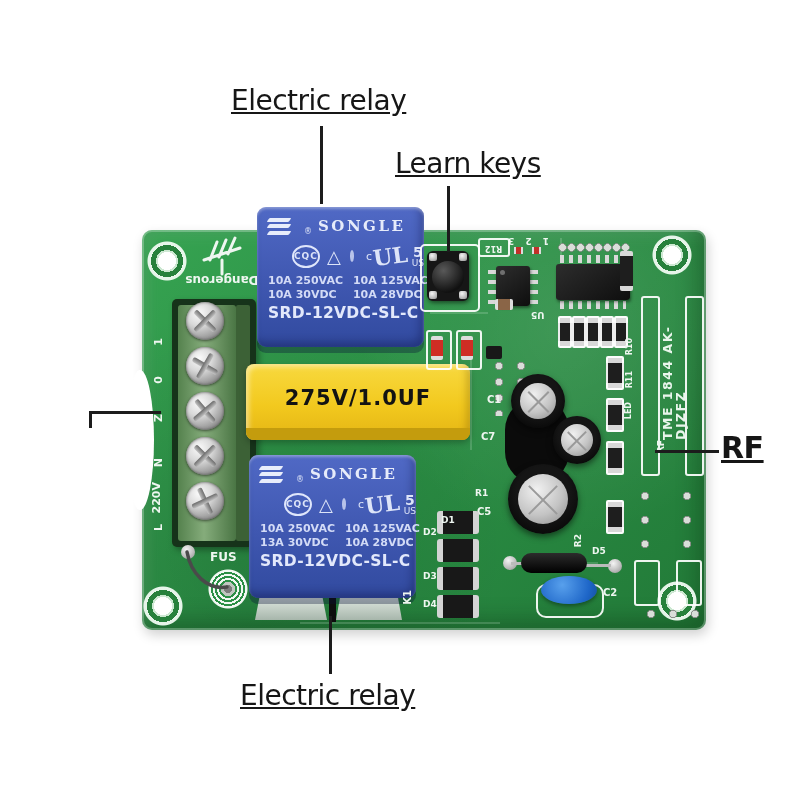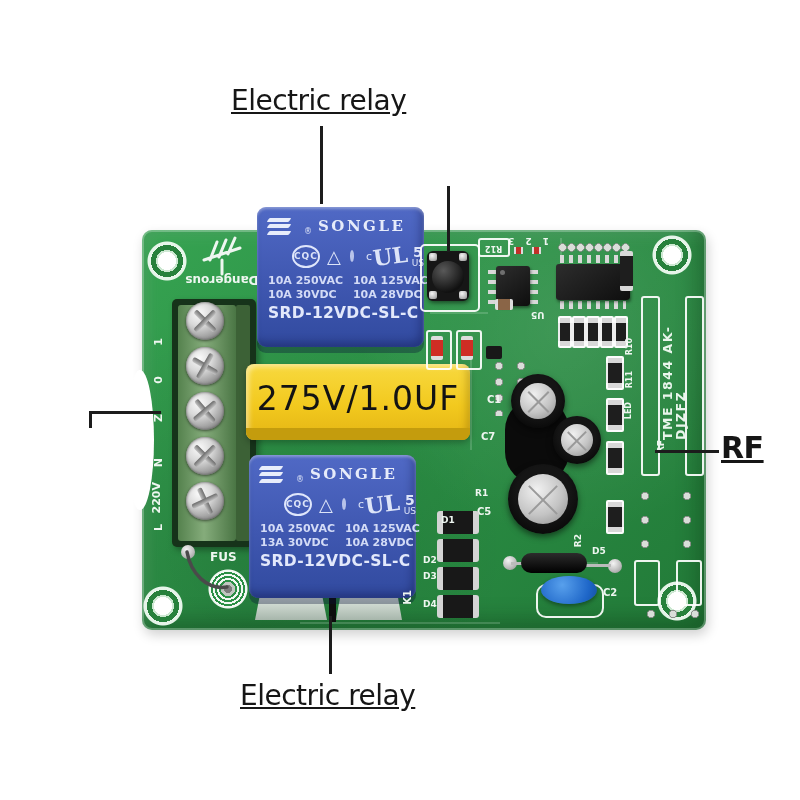--- a/index.html
+++ b/index.html
@@ -66,21 +66,21 @@
   .x1{transform:rotate(45deg);} .x2{transform:rotate(-45deg);}
   .callout{position:absolute;color:#161616;font-size:28px;letter-spacing:-0.5px;text-decoration:underline;}
   .line{position:absolute;background:#1c1c1c;}
   .ycap{position:absolute;left:246px;top:364px;width:224px;height:76px;border-radius:8px;
     background:linear-gradient(180deg,#f8d93f 0%,#f2c91e 55%,#e4b414 100%);
     box-shadow:inset 3px 3px 5px rgba(255,255,255,.45), inset -4px -4px 7px rgba(120,85,0,.30),
                0 3px 6px rgba(0,0,0,.25);
     display:flex;align-items:center;justify-content:center;}
   .ycap .band{position:absolute;left:0;bottom:0;width:100%;height:12px;background:#c49c0d;
     border-radius:0 0 8px 8px;}
-  .ycap .txt{font-size:33px;font-weight:normal;color:#131313;letter-spacing:1px;margin-top:-8px;}
+  .ycap .txt{font-size:21px;font-weight:bold;color:#131313;letter-spacing:1px;margin-top:-8px;}
   .baseseg{position:absolute;height:22px;top:598px;
     background:linear-gradient(180deg,#dde6df,#a7b6ab);clip-path:polygon(6% 0,94% 0,100% 100%,0 100%);}
 </style>
 </head>
 <body>
 
 <div class="scene">
 
   <div class="a board"></div>
   <div class="trace" style="left:470px;top:350px;width:2px;height:100px"></div>
@@ -267,21 +267,21 @@
   <div class="lbl" style="left:487px;top:395px;font-size:10px">C1</div>
   <div class="lbl" style="left:481px;top:432px;font-size:10px">C7</div>
   <div class="lbl" style="left:475px;top:489px;font-size:9px">R1</div>
   <div class="lbl" style="left:477px;top:507px;font-size:10px">C5</div>
 
   <div class="a smdH" style="left:437px;top:511px;width:42px;height:23px"></div>
   <div class="a smdH" style="left:437px;top:539px;width:42px;height:23px"></div>
   <div class="a smdH" style="left:437px;top:567px;width:42px;height:23px"></div>
   <div class="a smdH" style="left:437px;top:595px;width:42px;height:23px"></div>
   <div class="lbl" style="left:441px;top:516px;font-size:9px">D1</div>
-  <div class="lbl" style="left:423px;top:556px;font-size:9px">D2</div>
+  <div class="lbl" style="left:423px;top:528px;font-size:9px">D2</div>
   <div class="lbl" style="left:423px;top:572px;font-size:9px">D3</div>
   <div class="lbl" style="left:423px;top:600px;font-size:9px">D4</div>
 
   <div class="pad" style="left:503px;top:556px;width:14px;height:14px"></div>
   <div class="pad" style="left:608px;top:559px;width:14px;height:14px"></div>
   <div class="a" style="left:511px;top:562px;width:14px;height:3px;background:#bbb"></div>
   <div class="a" style="left:585px;top:564px;width:26px;height:3px;background:#bbb"></div>
   <div class="a" style="left:521px;top:553px;width:66px;height:20px;background:linear-gradient(180deg,#2c2c2c,#000);border-radius:10px"></div>
   <div class="lbl" style="left:592px;top:547px;font-size:9px">D5</div>
   <div class="silkbox" style="left:536px;top:584px;width:64px;height:30px;border-radius:10px"></div>
@@ -302,20 +302,21 @@
   <div class="lbl vtext" style="left:662px;top:300px;height:140px;font-size:12.5px;letter-spacing:1.5px;color:#e9f5ec">TME 1844 AK-DJZFZ</div>
   <div class="lbl vtext" style="left:657px;top:440px;font-size:9px">RF</div>
   <div class="dots" style="left:637px;top:484px;width:16px;height:72px;background-size:16px 24px"></div>
   <div class="dots" style="left:679px;top:484px;width:16px;height:72px;background-size:16px 24px"></div>
   <div class="silkbox" style="left:634px;top:560px;width:22px;height:42px"></div>
   <div class="silkbox" style="left:676px;top:560px;width:22px;height:42px"></div>
   <div class="dots" style="left:640px;top:606px;width:62px;height:16px;background-size:22px 16px"></div>
 
   <div class="callout" style="left:231px;top:84px">Electric relay</div>
   <div class="line" style="left:320px;top:126px;width:3px;height:78px"></div>
+  <div class="callout" style="left:395px;top:147px">Learn keys</div>
   <div class="line" style="left:447px;top:186px;width:3px;height:66px"></div>
   <div class="line" style="left:89px;top:411px;width:72px;height:3px"></div>
   <div class="line" style="left:89px;top:411px;width:3px;height:17px"></div>
   <div class="callout" style="left:721px;top:430px;font-size:30px;font-weight:bold">RF</div>
   <div class="line" style="left:655px;top:450px;width:64px;height:3px"></div>
   <div class="callout" style="left:240px;top:679px">Electric relay</div>
   <div class="line" style="left:329px;top:616px;width:3px;height:58px"></div>
 
 </div>
 

